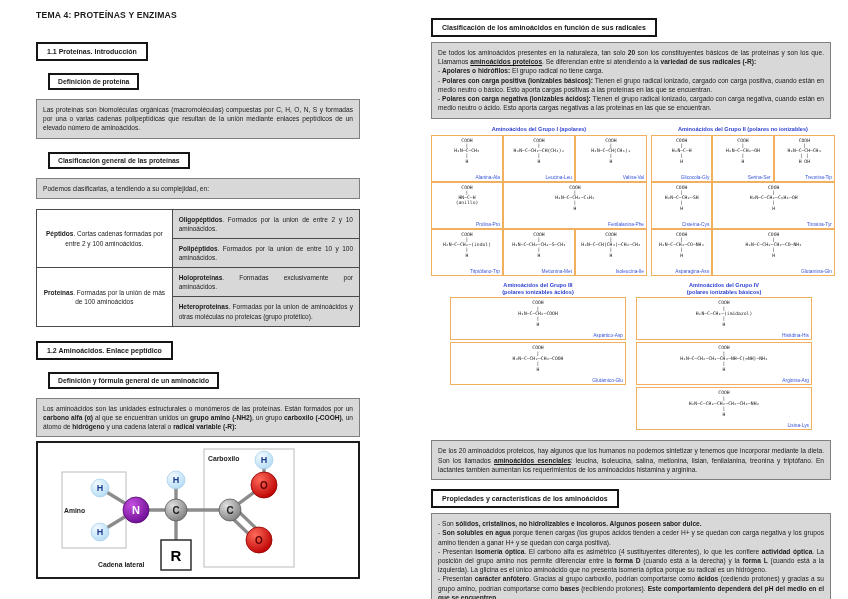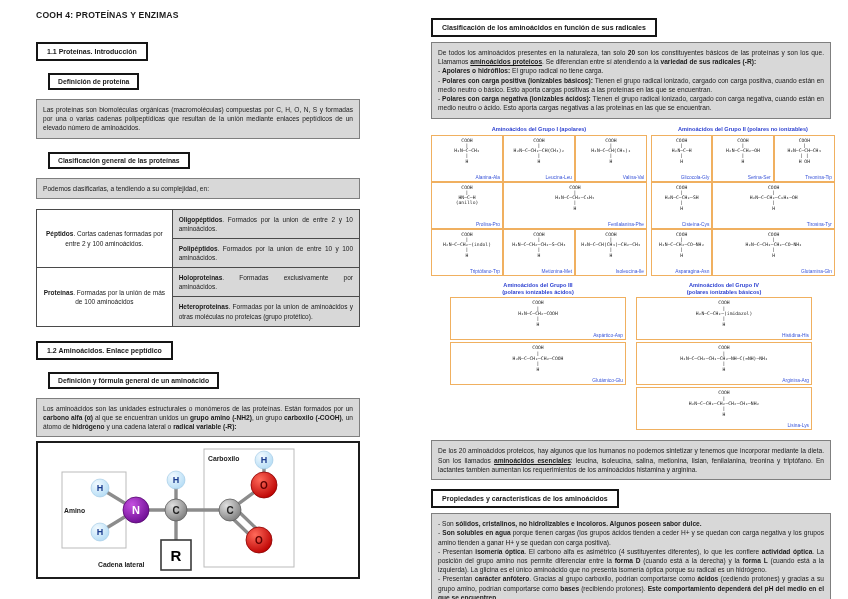--- a/index.html
+++ b/index.html
@@ -41,21 +41,21 @@
   .aa .n{color:#3a55d9;font-size:4.8px;text-align:right;margin-top:1px;}
   .span2{grid-column:span 2;}
   .fig-bottom{display:flex;justify-content:center;gap:10px;margin-top:4px;}
   .fig-bottom .sec{width:44%;}
   .fig-bottom .aa{min-height:38px;margin-bottom:2px;}
 </style>
 </head>
 <body>
 
 <div class="col-left">
-  <div class="doc-title">COOH 4: PROTEÍNAS Y ENZIMAS</div>
+  <div class="doc-title">TEMA 4: PROTEÍNAS Y ENZIMAS</div>
 
   <div class="hbox">1.1 Proteínas. Introducción</div>
 
   <div>
     <div class="hbox sub">Definición de proteína</div>
     <div class="gbox"><span>Las proteínas son biomoléculas orgánicas (macromoléculas) compuestas por C, H, O, N, S y formadas por una o varias cadenas polipeptídicas que resultan de la unión mediante enlaces peptídicos de un elevado número de aminoácidos.</span></div>
   </div>
 
   <div class="hbox sub">Clasificación general de las proteínas</div>
   <div class="gbox"><span>Podemos clasificarlas, a tendiendo a su complejidad, en:</span></div>

